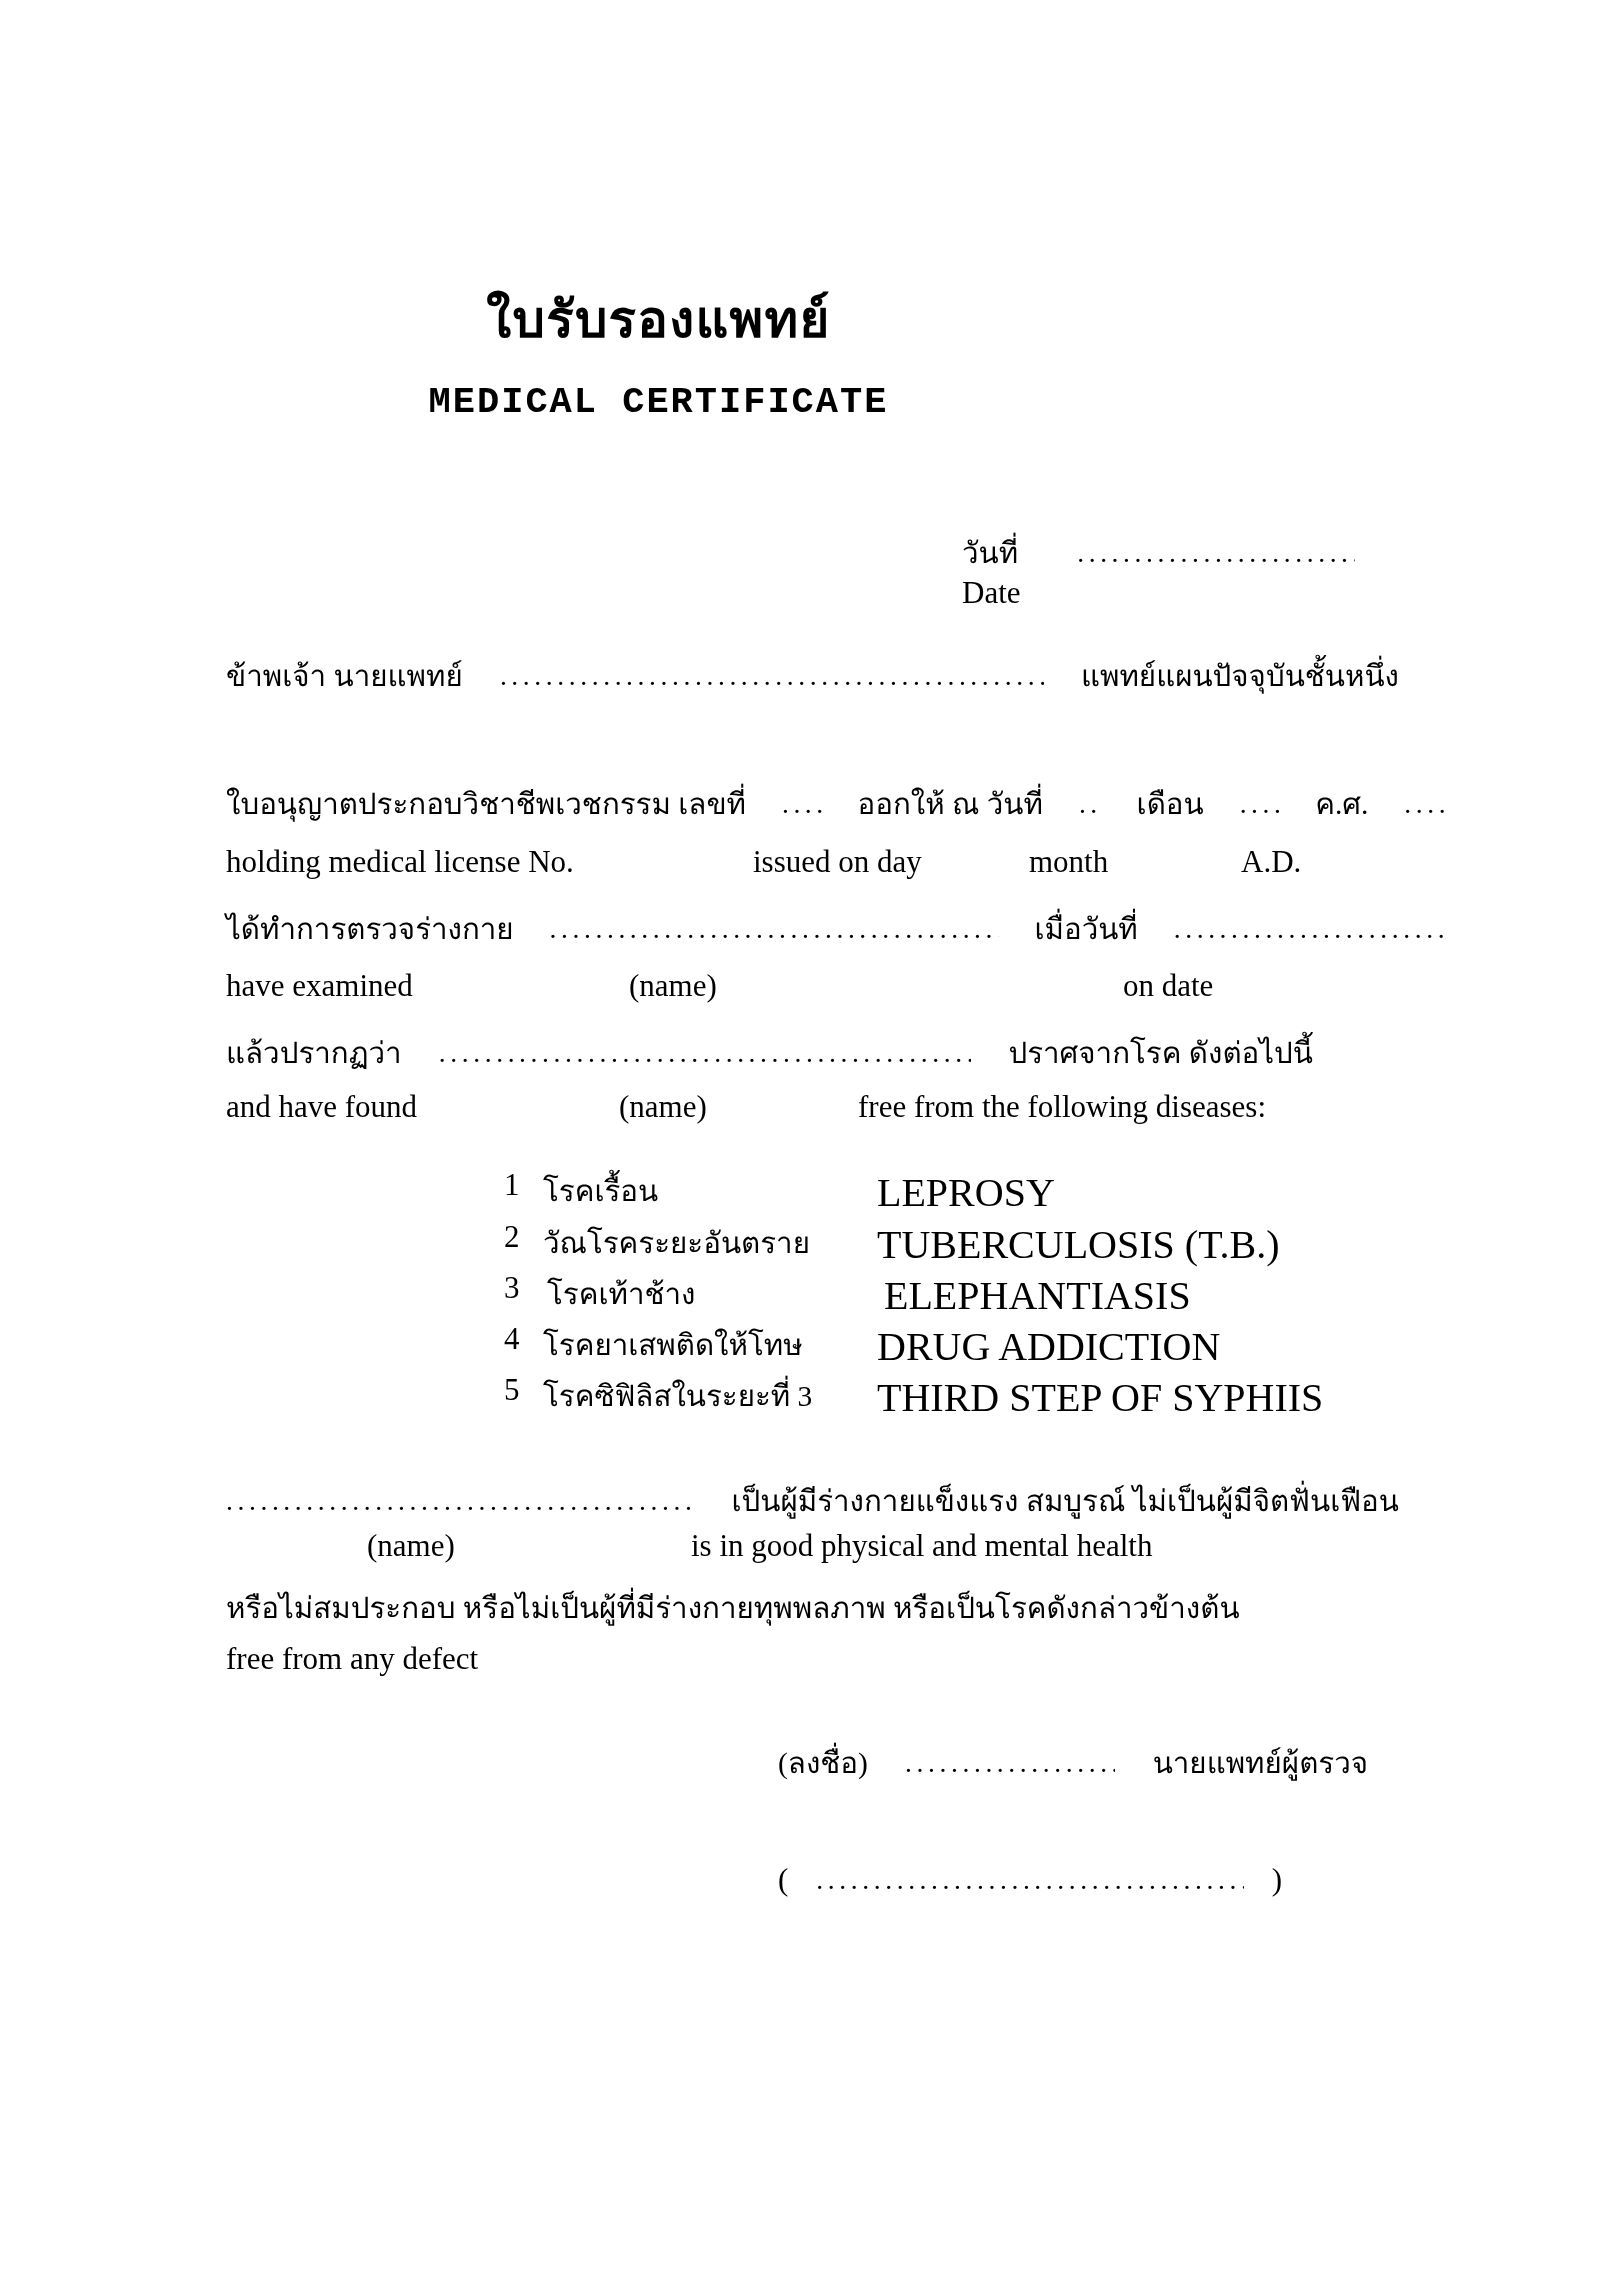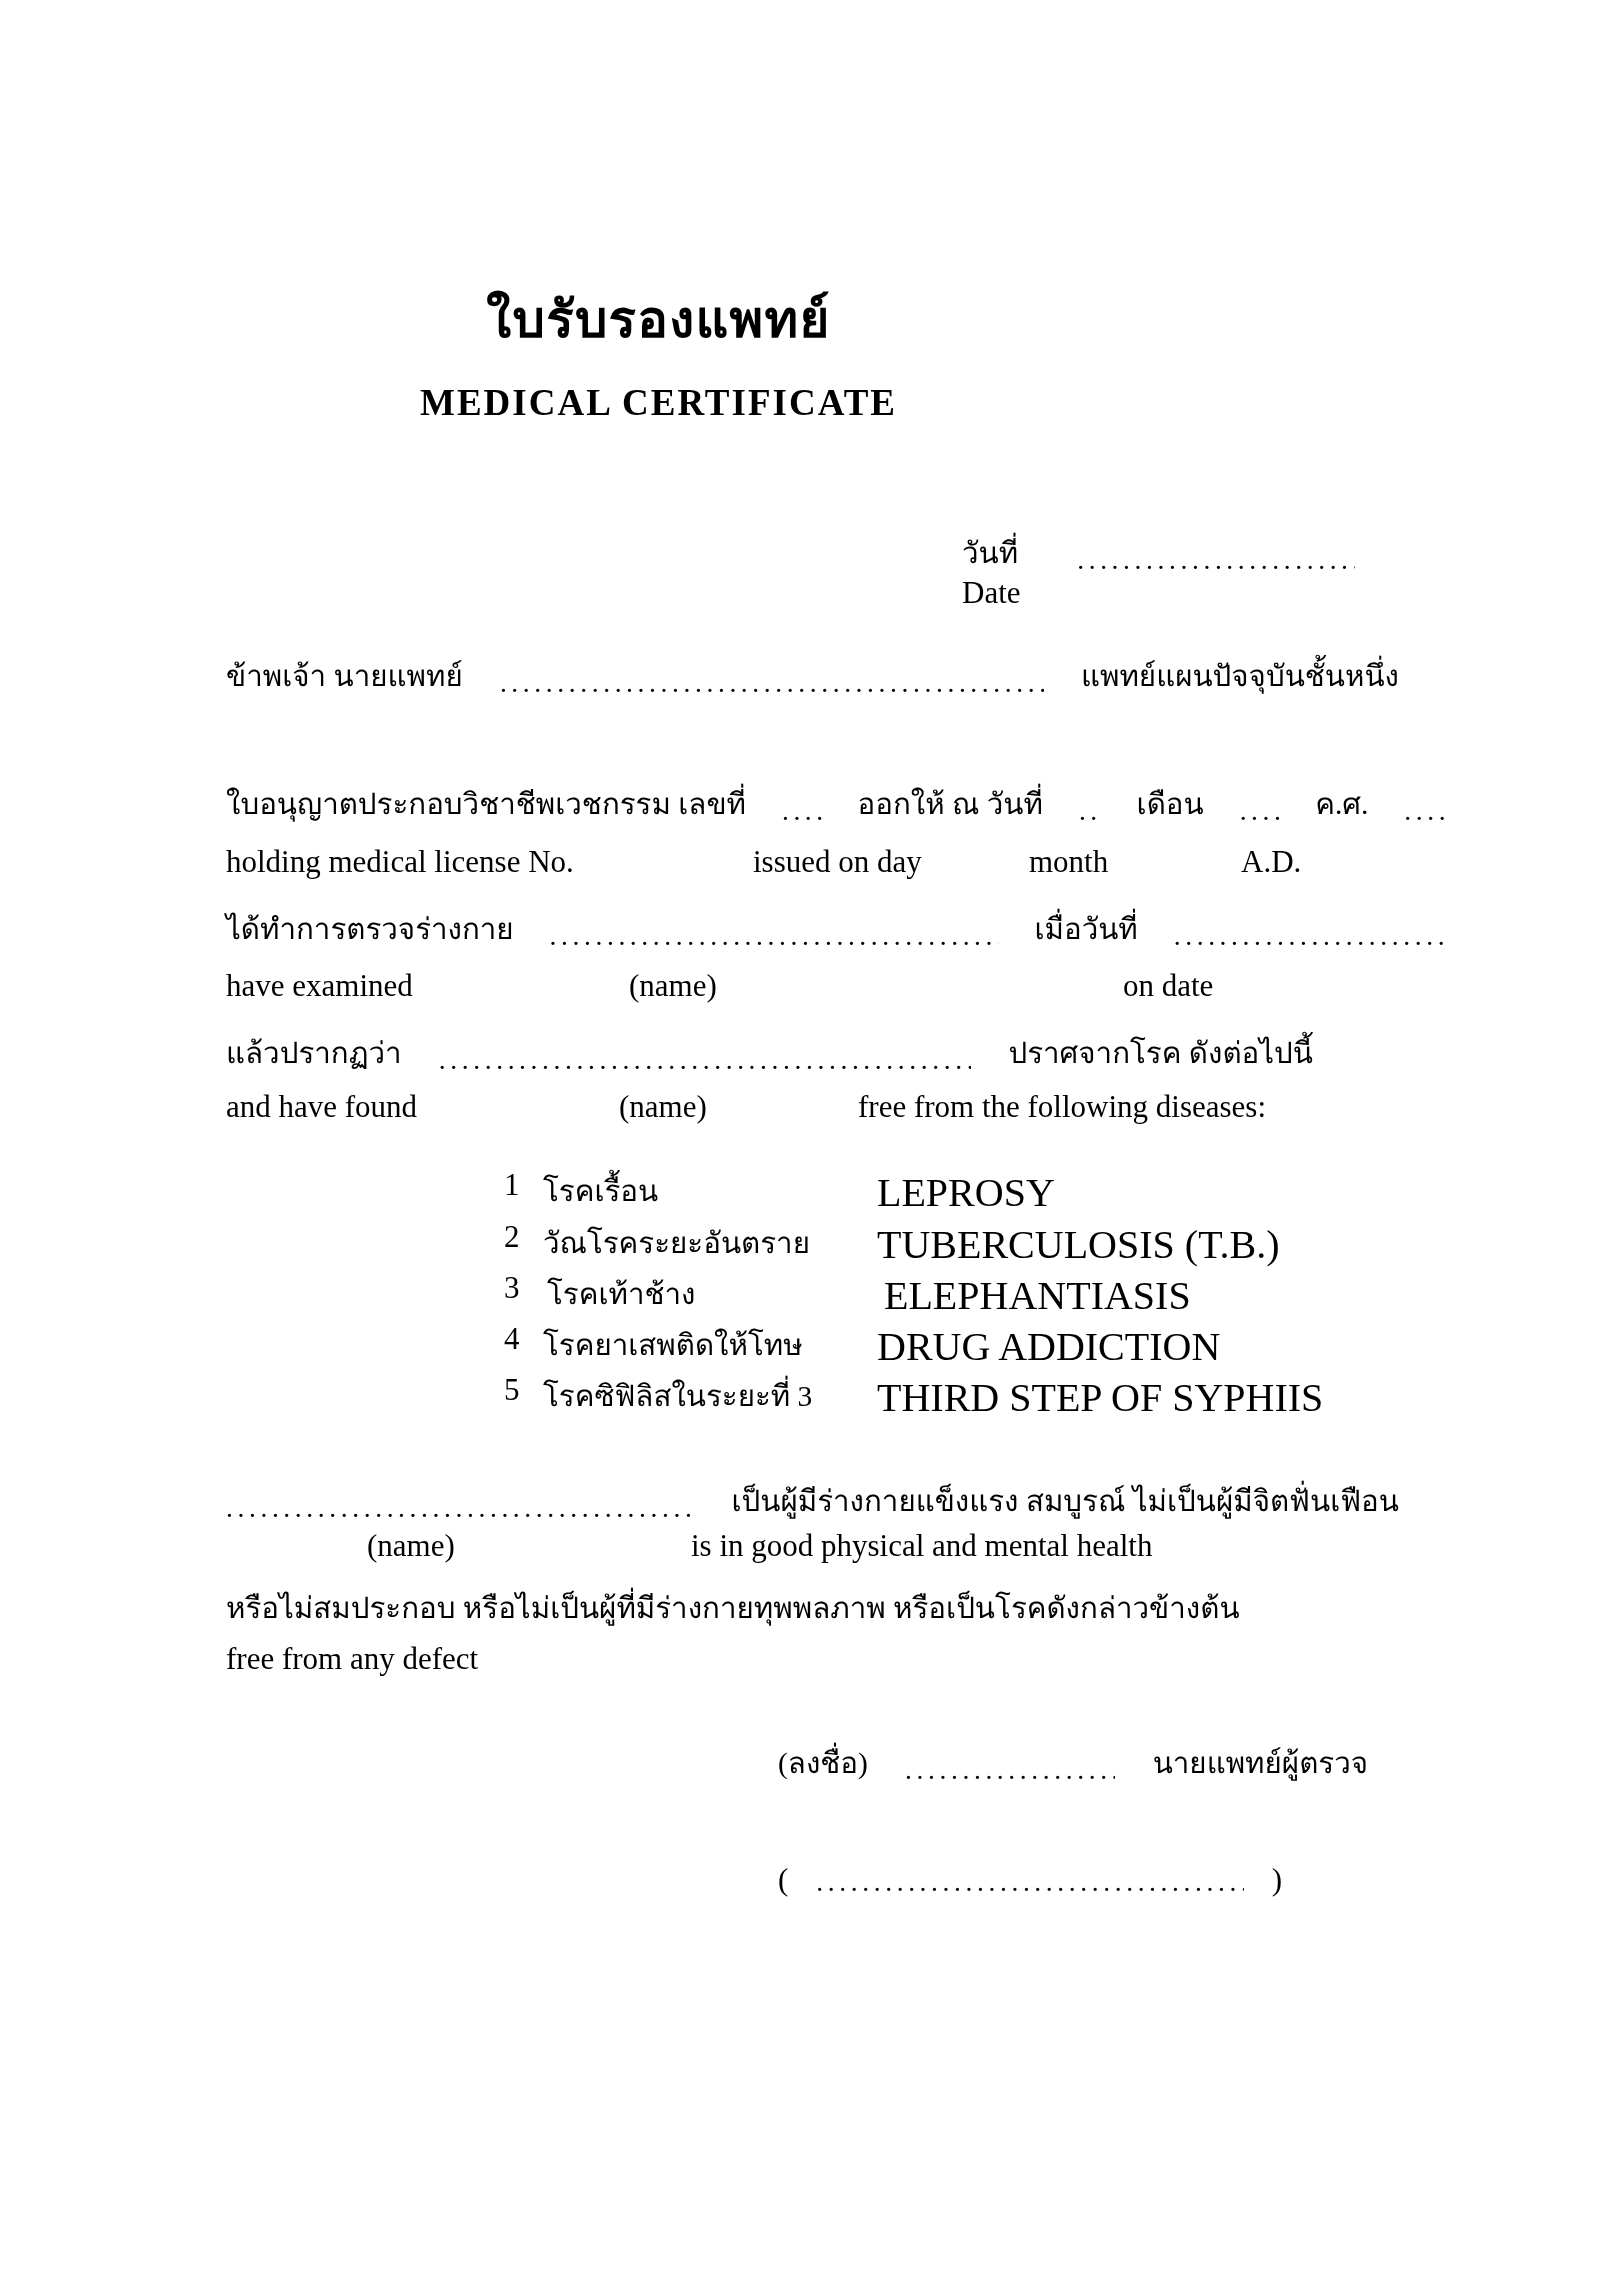--- a/index.html
+++ b/index.html
@@ -7,26 +7,26 @@
     position:relative;
     width:1619px;
     height:2295px;
     background:#ffffff;
     font-family:"Liberation Serif","DejaVu Serif",serif;
     color:#000;
     overflow:hidden;
     margin:0 auto;
   }
   .line{position:absolute;white-space:nowrap;}
-  .center{left:0;width:1317px;text-align:center;}
+  .center{left:0;width:1317px;text-align:center;font-family:Liberation Mono, monospace;}
   .title-thai{font-size:51px;font-weight:bold;letter-spacing:1.3px;}
   .title-en{font-size:37px;font-weight:bold;letter-spacing:2px;}
   .thai{font-size:29.5px;}
   .en{font-size:31px;}
-  .row{display:flex;align-items:flex-end;gap:28px;}
+  .row{display:flex;align-items:center;gap:28px;}
   .dotfill{
     overflow:hidden;
     min-width:0;
     letter-spacing:4.6px;
     font-size:27.5px;
     flex:0 0 auto;
   }
   .grow{flex:1 1 0;}
   .seg{position:absolute;top:0;white-space:nowrap;}
   .listnum{display:inline-block;width:30px;font-size:31px;}

